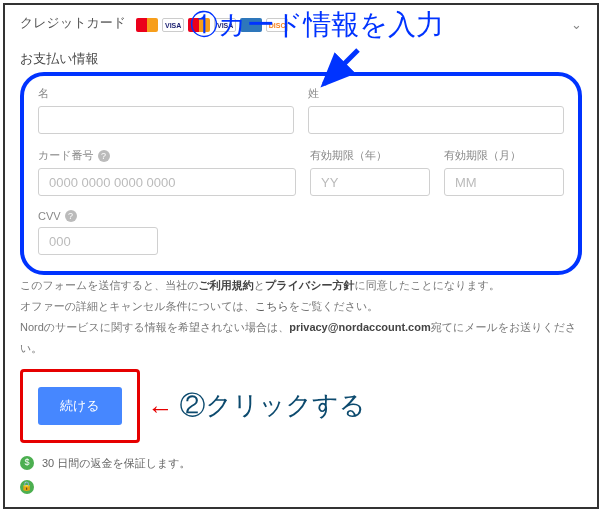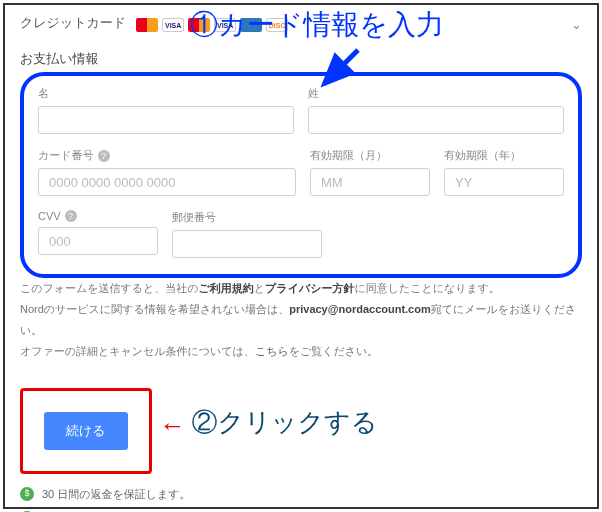--- a/index.html
+++ b/index.html
@@ -24,21 +24,21 @@
   .flabel { font-size: 11px; color: #888; margin-bottom: 5px; display: flex; align-items: center; gap: 4px; }
   .qmark { width: 12px; height: 12px; border-radius: 50%; background: #bbb; color: #fff; font-size: 9px; display: inline-flex; align-items: center; justify-content: center; }
   input.tx { border: 1px solid #d0d0d0; border-radius: 3px; height: 28px; padding: 0 10px; font-size: 13px; color: #555; width: 100%; }
   input.tx::placeholder { color: #bbb; }
   .annot1 { position: absolute; top: 6px; left: 190px; font-size: 28px; color: #0033ff; font-weight: 400; z-index: 20; white-space: nowrap; text-align: center; }
   .arrow1 { position: absolute; top: 46px; left: 316px; z-index: 20; }
   .legal { font-size: 11px; color: #777; line-height: 1.9; margin-top: 0; }
   .legal b { color: #444; font-weight: 600; }
   .legal a { color: #555; text-decoration: none; }
   .btn-wrap { margin-top: 10px; position: relative; display: flex; align-items: center; }
-  .redbox { border: 3px solid #e60000; border-radius: 4px; padding: 21px; display: inline-block; margin-top: 16px; }
+  .redbox { border: 3px solid #e60000; border-radius: 4px; padding: 15px; display: inline-block; }
   .continue-btn { background: #4687ff; color: #fff; border: none; padding: 10px 22px; font-size: 13px; border-radius: 3px; cursor: pointer; }
   .annot2-wrap { display: inline-flex; align-items: center; margin-left: 8px; }
   .arrow2 { color:#e60000; font-size: 26px; }
   .annot2 { font-size: 26px; color: #0c4a6e; margin-left: 6px; }
   .notes { margin-top: 12px; font-size: 11px; color: #666; }
   .note-row { display: flex; align-items: flex-start; gap: 8px; margin-bottom: 8px; line-height: 1.5; }
   .ic { width: 14px; height: 14px; border-radius: 50%; display: inline-flex; align-items: center; justify-content: center; font-size: 9px; color: #fff; flex-shrink: 0; margin-top: 1px; }
   .ic.g { background: #4caf50; }
   .ic.lock { background: #4caf50; }
 </style>
@@ -89,54 +89,50 @@
 
     <div class="row">
       <div class="field">
         <span class="flabel">
           <span>カード番号</span>
           <span class="qmark">?</span>
         </span>
         <input class="tx" type="text" placeholder="0000 0000 0000 0000" style="">
       </div>
       <div class="field small">
+        <span class="flabel">有効期限（年）</span>
+        <input class="tx" type="text" placeholder="YY" style="">
+      </div>
+      <div class="field small">
         <span class="flabel">有効期限（月）</span>
         <input class="tx" type="text" placeholder="MM" style="">
-      </div>
-      <div class="field small">
-        <span class="flabel">有効期限（年）</span>
-        <input class="tx" type="text" placeholder="YY" style="">
       </div>
     </div>
 
     <div class="row" style="margin-bottom:0">
       <div class="field small">
         <span class="flabel">
           <span>CVV</span>
           <span class="qmark">?</span>
         </span>
         <input class="tx" type="text" placeholder="000" style="">
       </div>
-      <div class="field small" style="flex:0 0 150px">
-        <span class="flabel">郵便番号</span>
-        <input class="tx" type="text" placeholder="" style="">
-      </div>
       <div class="field"></div>
     </div>
   </div>
 
   <div class="legal">
     <div>
       <span>このフォームを送信すると、当社の</span><b>ご利用規約</b><span>と</span><b>プライバシー方針</b><span>に同意したことになります。</span>
     </div>
     <div>
-      <span>Nordのサービスに関する情報を希望されない場合は、</span><b>privacy@nordaccount.com</b><span>宛てにメールをお送りください。</span>
+      <span>オファーの詳細とキャンセル条件については、</span><a>こちら</a><span>をご覧ください。</span>
     </div>
     <div>
-      <span>オファーの詳細とキャンセル条件については、</span><a>こちら</a><span>をご覧ください。</span>
+      <span>Nordのサービスに関する情報を希望されない場合は、</span><b>privacy@nordaccount.com</b><span>宛てにメールをお送りください。</span>
     </div>
   </div>
 
   <div class="btn-wrap">
     <span class="redbox">
       <button class="continue-btn">続ける</button>
     </span>
     <span class="annot2-wrap">
       <span class="arrow2">←</span>
       <span class="annot2">②クリックする</span>

